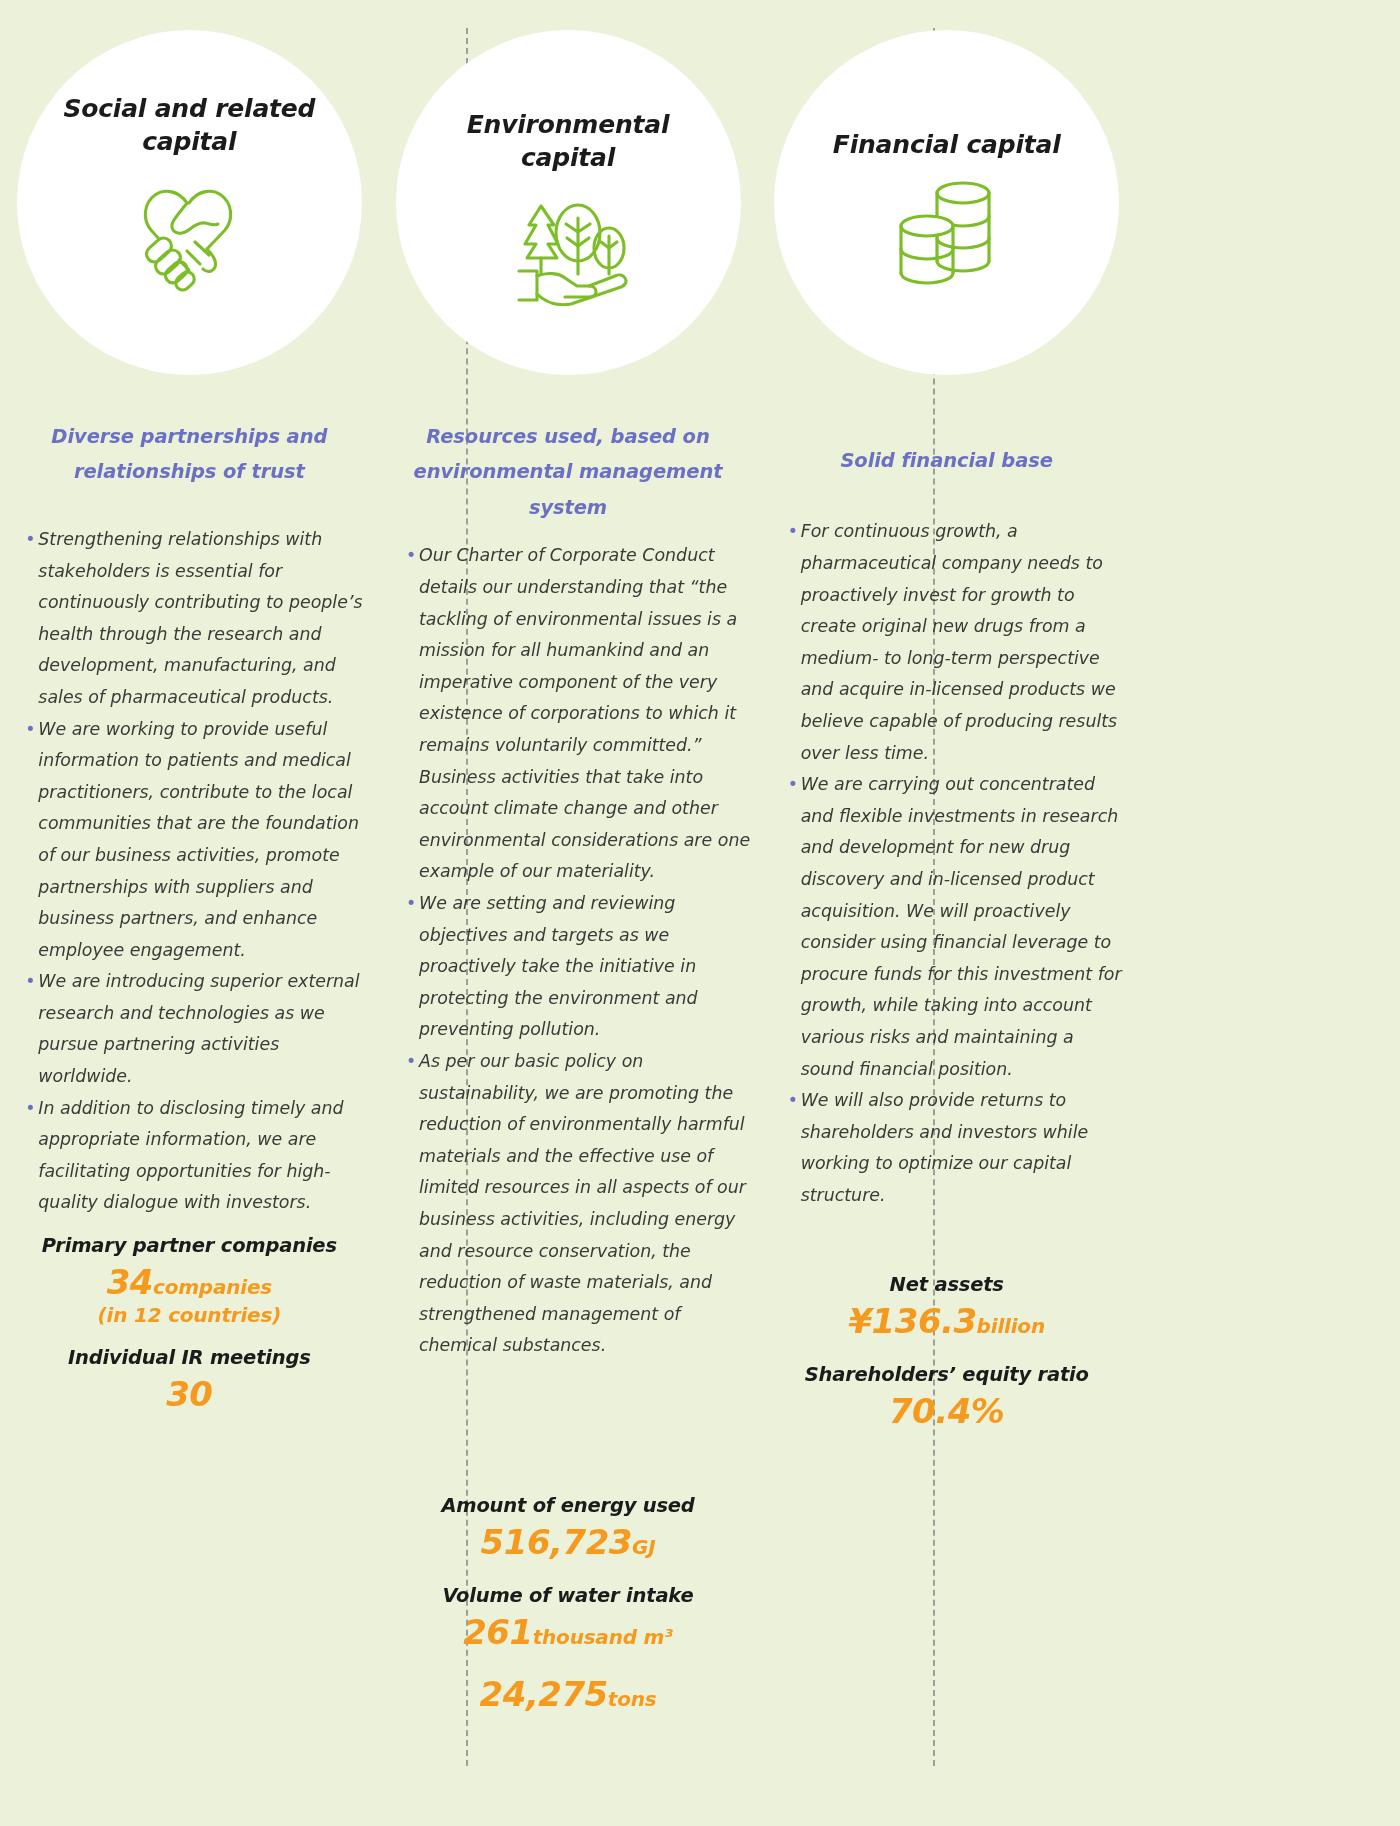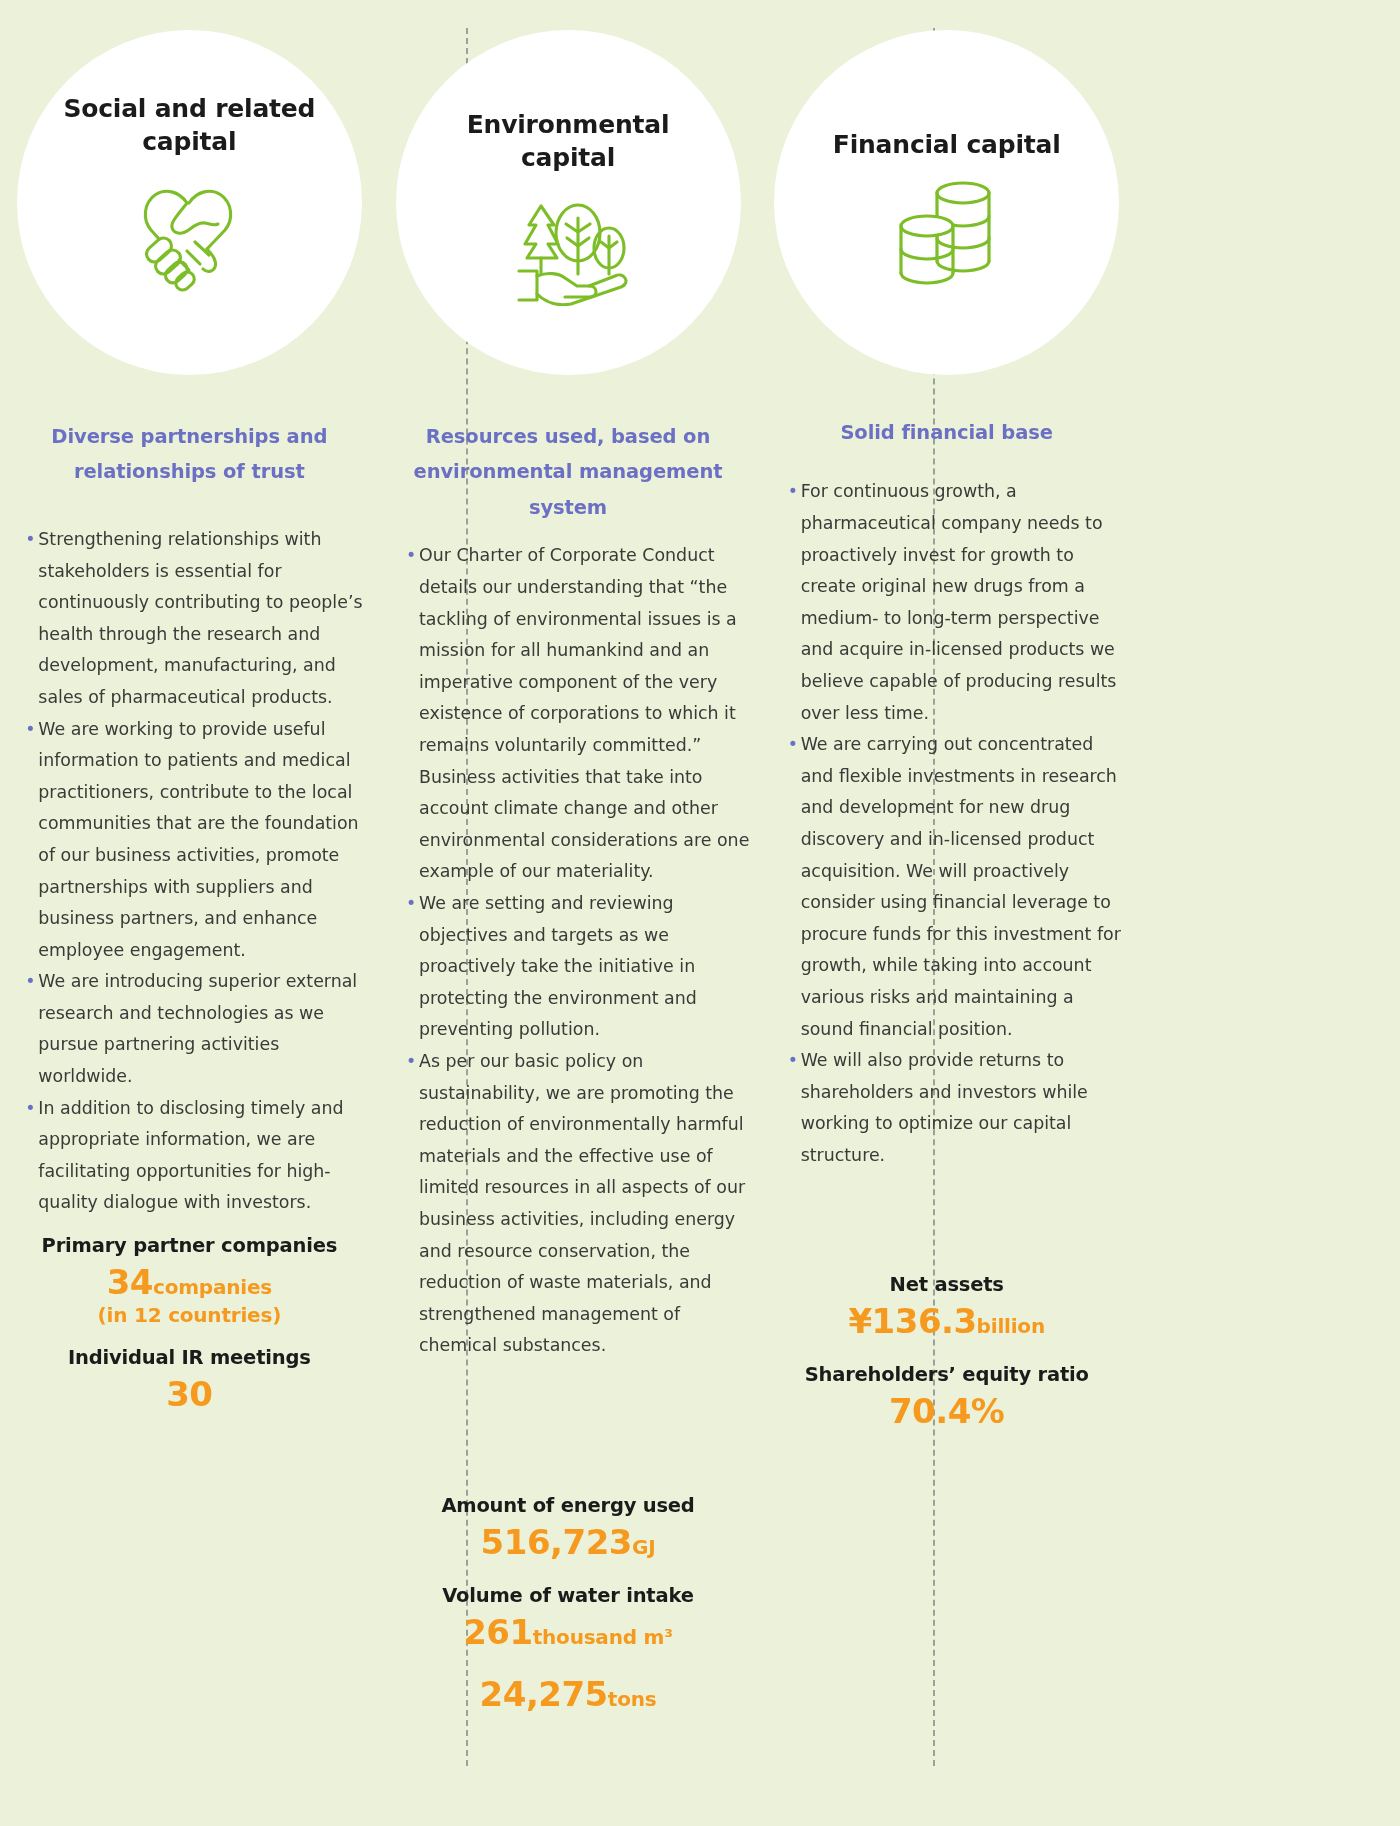--- a/index.html
+++ b/index.html
@@ -10,20 +10,21 @@
     background: #ebf2d9;
     font-family: "DejaVu Sans", sans-serif;
     overflow: hidden;
   }
 
   #page {
     position: relative;
     width: 1136px;
     height: 1826px;
     background: #ebf2d9;
+    font-style: italic;
   }
 
   
   .divider {
     position: absolute;
     top: 28px;
     width: 0;
     height: 1738px;
     border-left: 2px dashed #9aa09a;
   }
@@ -90,34 +91,34 @@
     font-weight: bold;
     font-size: 19.5px;
     line-height: 1.82;
     color: #6c70c4;
     text-align: center;
     width: 330px;
     letter-spacing: -0.1px;
   }
   .c1 .subhead { margin-top: 44px; }
   .c2 .subhead { margin-top: 44px; }
-  .c3 .subhead { margin-top: 40px; }
+  .c3 .subhead { margin-top: 68px; }
 
   
   .bullets {
     list-style: none;
     font-family: "DejaVu Sans", sans-serif;
     font-size: 17.4px;
     line-height: 31.6px;
     color: #3a3a38;
     width: 370px;
   }
   .c1 .bullets { margin-top: 34px; padding-left: 22px; width: 372px; }
   .c2 .bullets { margin-top: 15px; padding-left: 22px; width: 368px; }
-  .c3 .bullets { margin-top: 26px; padding-left: 22px; width: 362px; }
+  .c3 .bullets { margin-top: 38px; padding-left: 22px; width: 362px; }
 
   .bullets li {
     position: relative;
     padding-left: 13px;
     text-indent: 0;
   }
   .bullets li::before {
     content: "•";
     position: absolute;
     left: 0;

